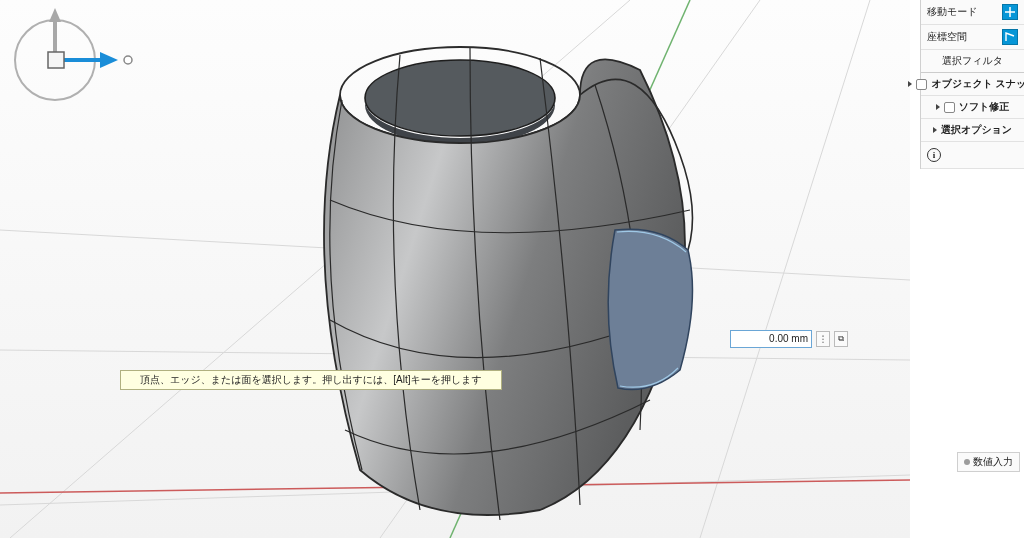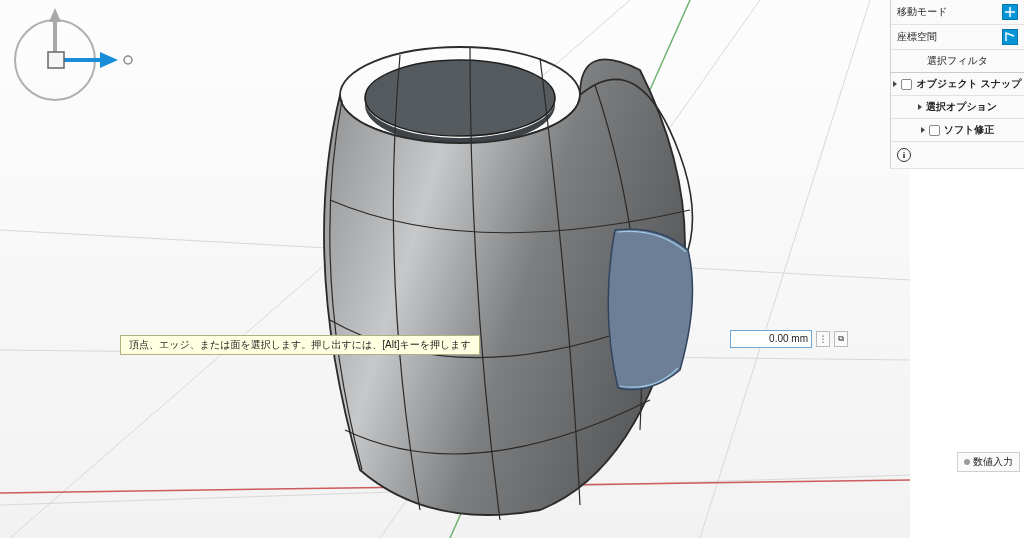--- a/index.html
+++ b/index.html
@@ -18,21 +18,21 @@
     left: 0; top: 0;
     width: 910px; height: 538px;
     background: linear-gradient(#fdfdfd, #f2f2f2);
   }
   .viewport svg { position: absolute; inset: 0; }
 
   
   .panel {
     position: absolute;
     right: 0; top: 0;
-    width: 134px;
+    width: 104px;
     background: #fafafa;
     border-left: 1px solid #d0d0d0;
     display: flex;
     flex-direction: column;
   }
   .panel-row {
     display: flex;
     align-items: center;
     justify-content: space-between;
     padding: 4px 6px;
@@ -81,24 +81,24 @@
     border: 1px solid #333;
     display: flex; align-items: center; justify-content: center;
     font-weight: bold;
     font-size: 9px;
     font-family: serif;
   }
 
   
   .hint {
     position: absolute;
-    left: 120px; top: 335px;
+    left: 120px; top: 370px;
     background: #ffffe1;
     border: 1px solid #b0b080;
-    padding: 2px 8px;
+    padding: 2px 19px;
     font-size: 10px;
     white-space: nowrap;
   }
 
   
   .dim-widget {
     position: absolute;
     left: 730px; top: 330px;
     display: flex;
     align-items: center;
@@ -258,27 +258,27 @@
   </div>
 
   <div class="panel-row header">
     <span class="tri"></span>
     <span class="cb"></span>
     <span>オブジェクト スナップ</span>
   </div>
 
   <div class="panel-row header">
     <span class="tri"></span>
-    <span>選択オプション</span>
+    <span class="cb"></span>
+    <span>ソフト修正</span>
   </div>
 
   <div class="panel-row header">
     <span class="tri"></span>
-    <span class="cb"></span>
-    <span>ソフト修正</span>
+    <span>選択オプション</span>
   </div>
 
 
   <div class="info-row">
     <span class="info-icon">i</span>
   </div>
 </div>
 
 <div class="comment-btn">
   <span class="dot"></span>

